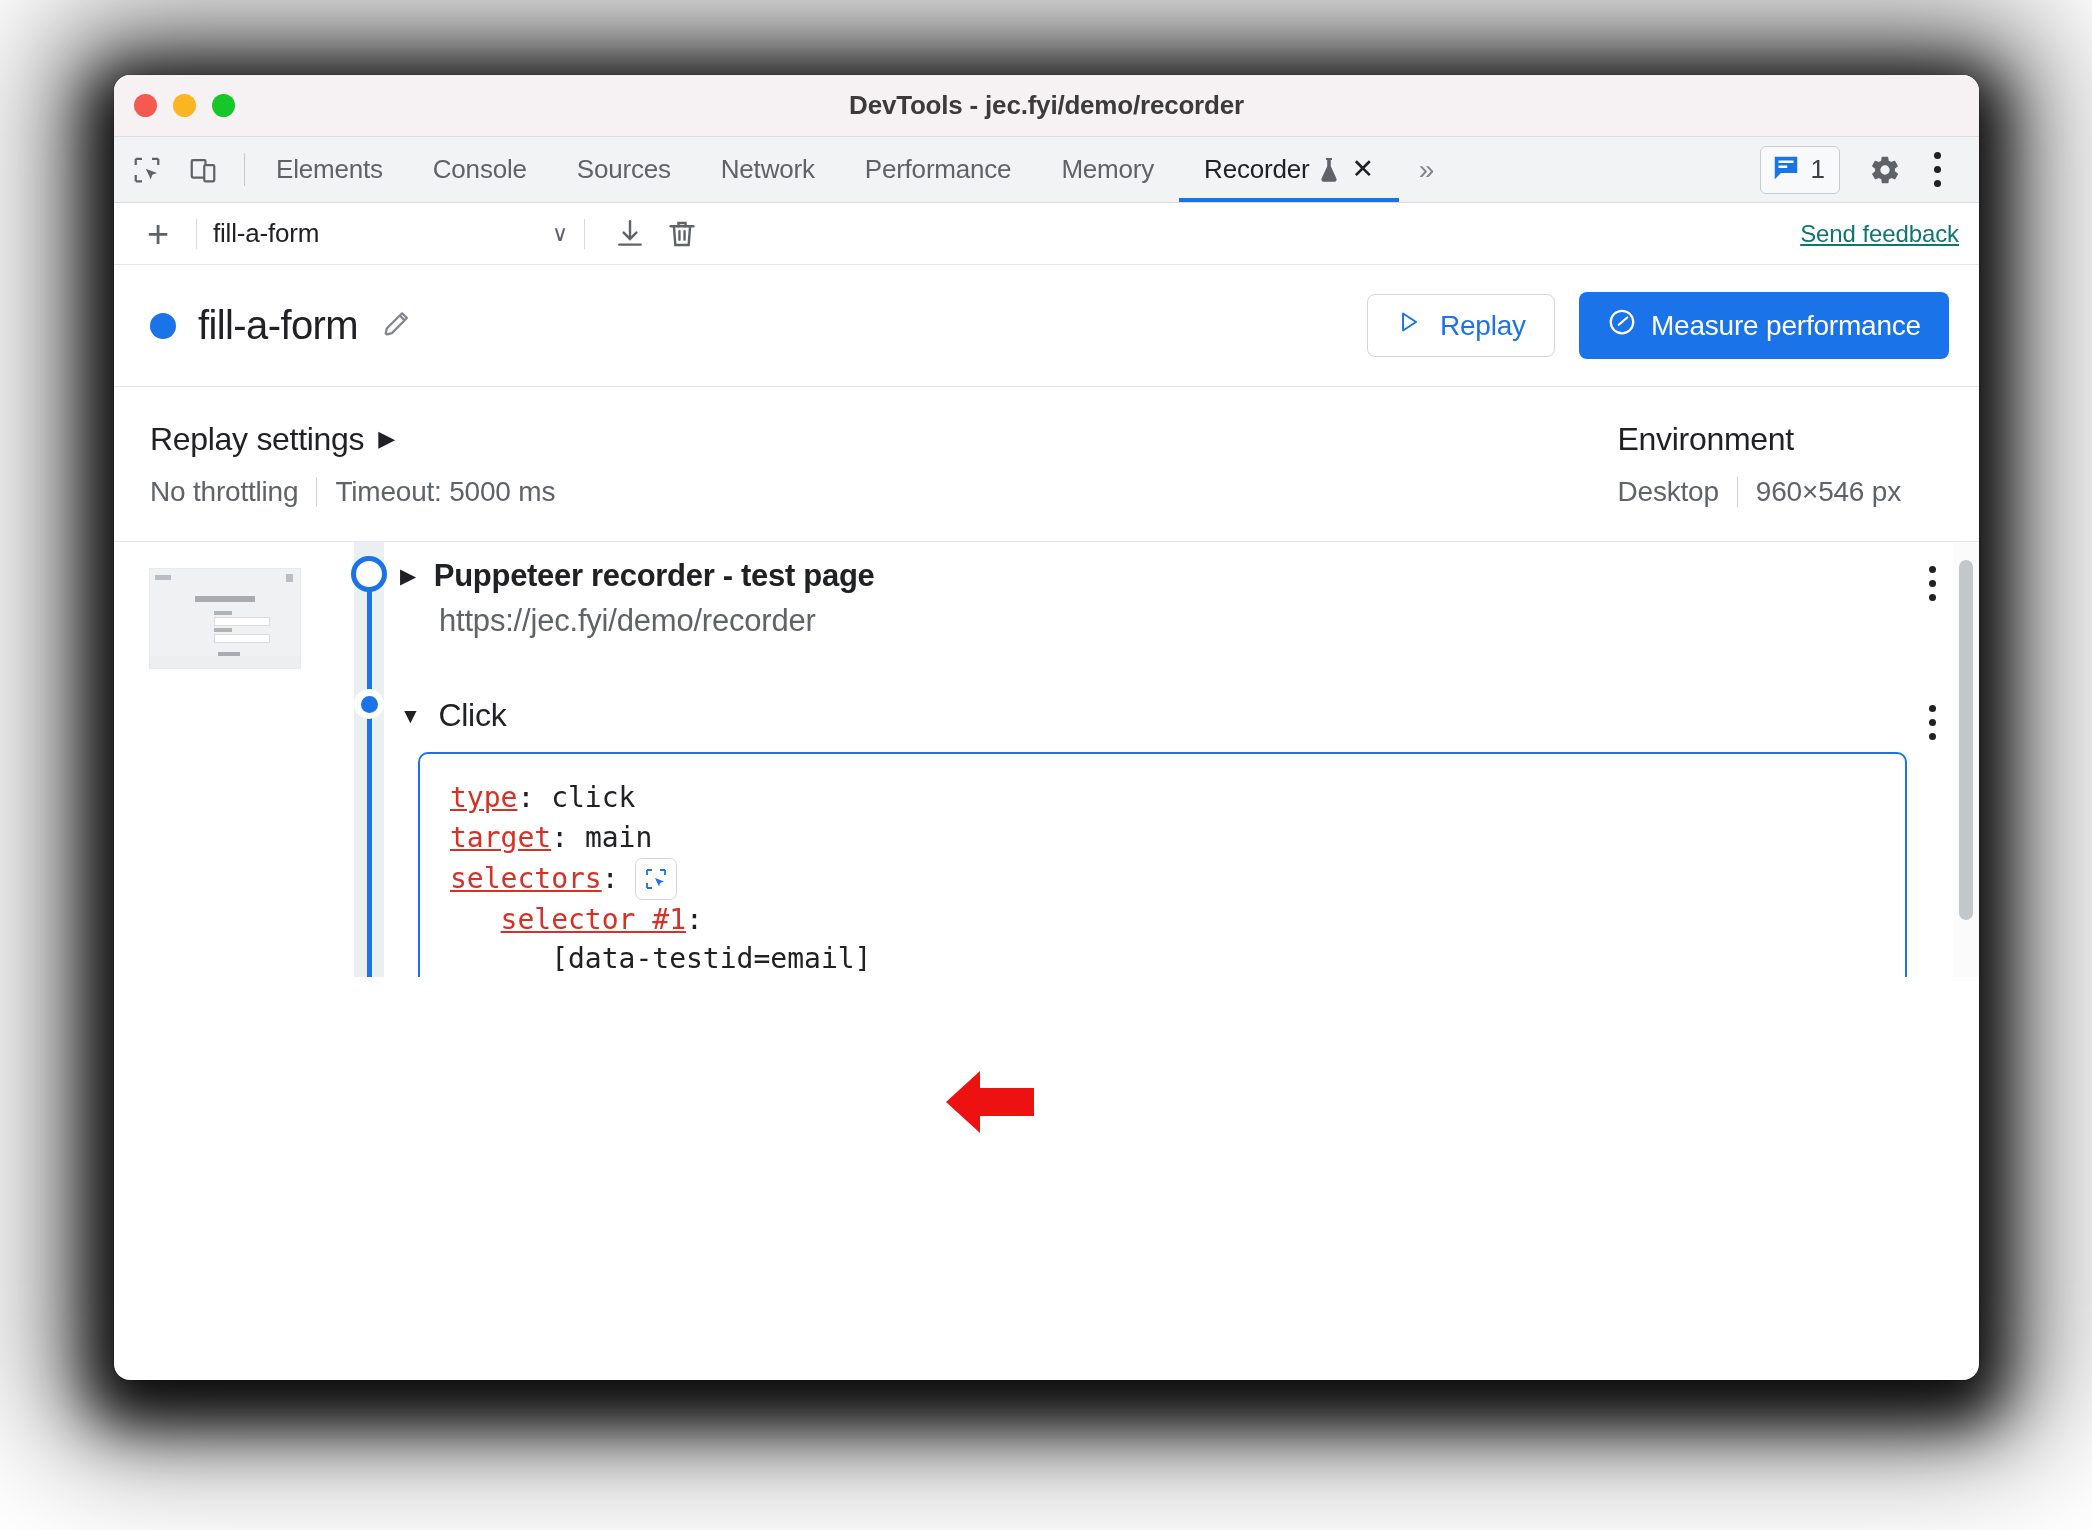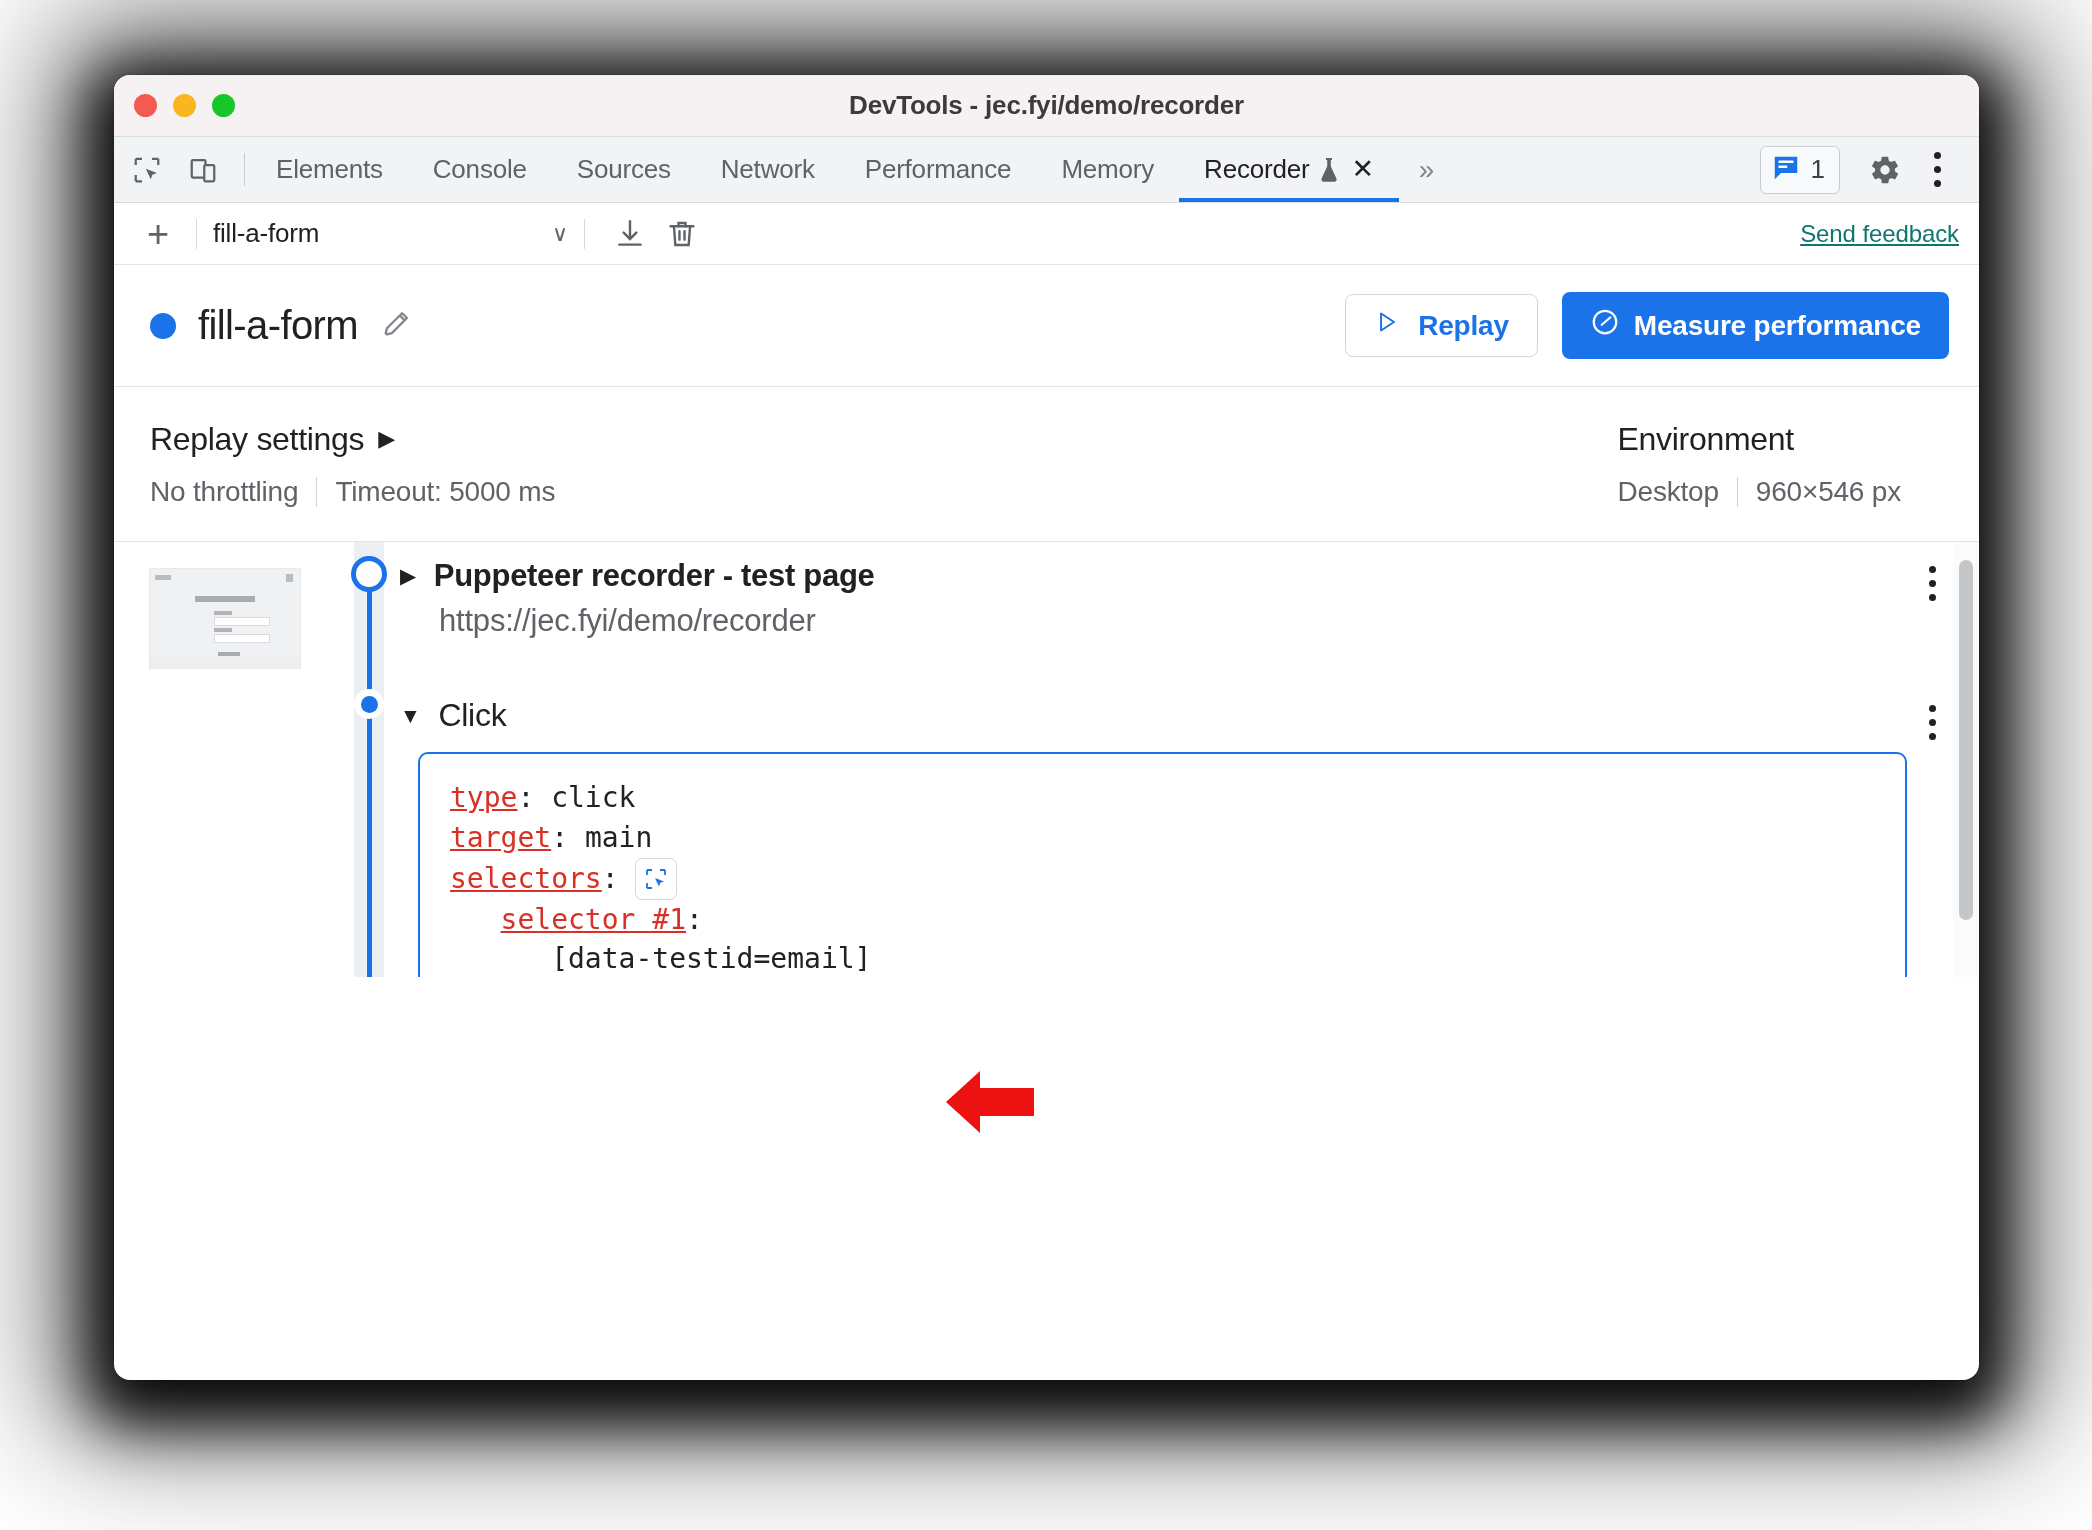--- a/index.html
+++ b/index.html
@@ -170,32 +170,32 @@
   }
   .pencil-btn { margin-left: 22px; display:flex; align-items:center; }
   .hdr-actions { margin-left: auto; display: flex; align-items: center; gap: 24px; }
   .btn-replay {
     display: flex; align-items: center; gap: 18px;
     border: 1px solid #d3d6d9;
     border-radius: 8px;
     background: #ffffff;
     padding: 14px 28px;
     font-size: 28px;
-    font-weight: bold;
+    font-weight: normal;
     color: #1a73e8;
     letter-spacing: -0.2px;
   }
   .btn-measure {
     display: flex; align-items: center; gap: 14px;
     border: none;
     border-radius: 8px;
     background: #1a73e8;
     padding: 15px 28px;
     font-size: 28px;
-    font-weight: bold;
+    font-weight: normal;
     color: #ffffff;
     letter-spacing: -0.2px;
   }
 
   
   .settings {
     height: 155px;
     display: flex;
     padding: 0 30px 0 36px;
     border-bottom: 1px solid #e3e5e6;

